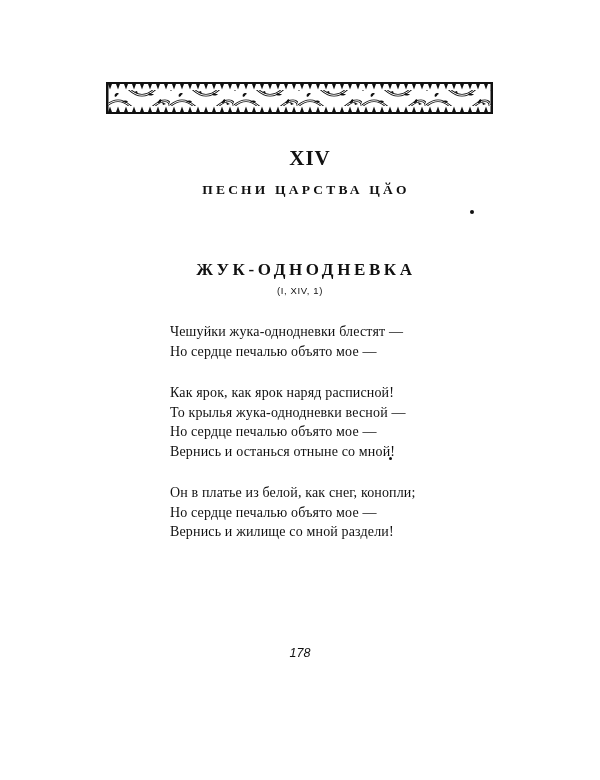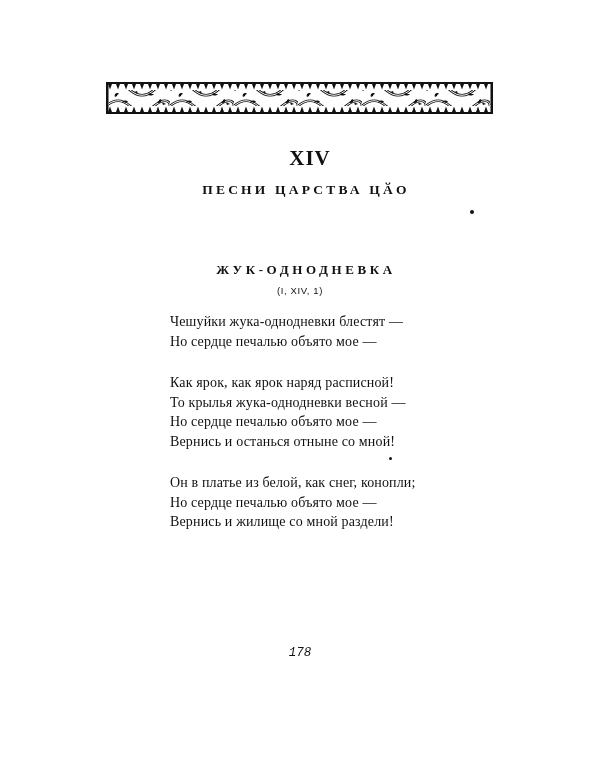--- a/index.html
+++ b/index.html
@@ -51,21 +51,21 @@
       position: absolute;
       width: 4px; height: 4px;
       border-radius: 50%;
       background: #111;
     }
     .poem-title {
       position: absolute;
       left: 0; width: 600px;
       top: 263px;
       text-align: center;
-      font-size: 13px;
+      font-size: 17px;
       font-weight: bold;
       letter-spacing: 3.6px;
       line-height: 14px;
       padding-left: 12px;
       box-sizing: border-box;
     }
     .poem-ref {
       position: absolute;
       left: 0; width: 600px;
       top: 285px;
@@ -76,34 +76,34 @@
       letter-spacing: 0.6px;
       line-height: 12px;
     }
     .poem {
       position: absolute;
       left: 170px;
       top: 308px;
       width: 300px;
     }
     .stanza {
-      margin: 4px 0 22px 0;
+      margin: 14px 0 22px 0;
     }
     .line {
       font-size: 14px;
       line-height: 19.5px;
       white-space: nowrap;
       letter-spacing: 0.15px;
     }
     .page-number {
       position: absolute;
       left: 0; width: 600px;
       top: 646px;
       text-align: center;
-      font-family: Liberation Mono, monospace;
+      font-family: Liberation Sans, sans-serif;
       font-style: italic;
       font-size: 12.5px;
       line-height: 14px;
     }
   </style>
 </head>
 <body>
 
 <div class="ornament">
   <svg viewBox="0 0 387 32" preserveAspectRatio="none" xmlns="http://www.w3.org/2000/svg">

